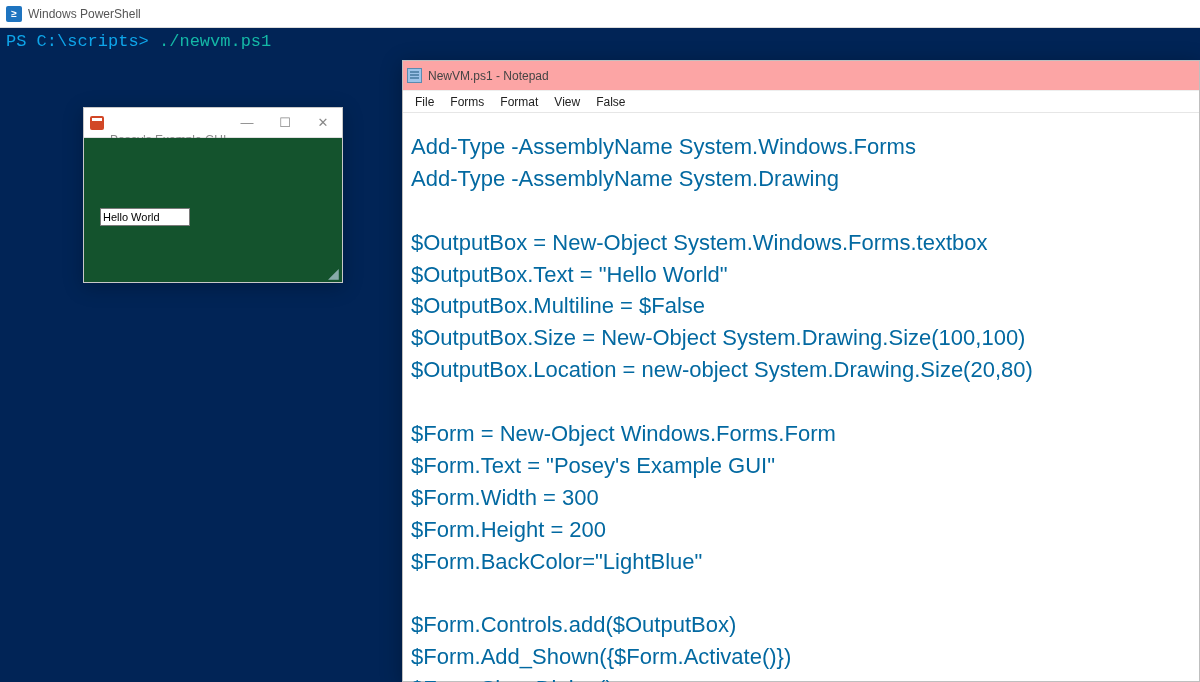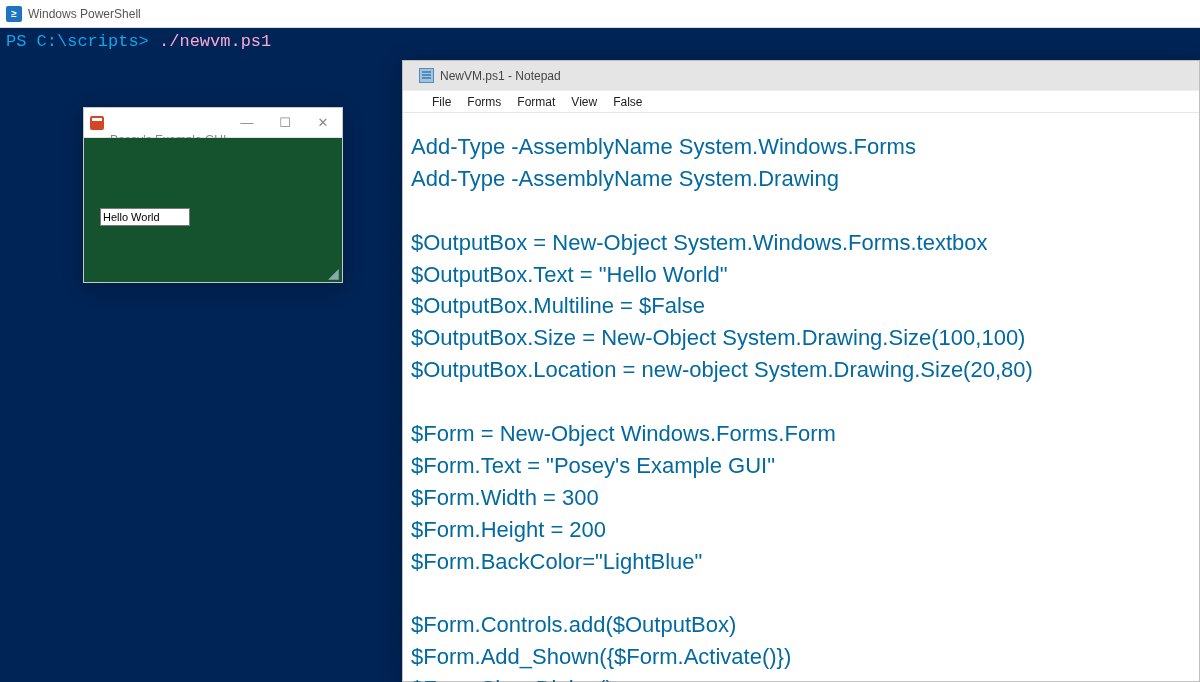--- a/index.html
+++ b/index.html
@@ -34,21 +34,21 @@
     .ps-console {
       position: absolute;
       top: 28px; left: 0; right: 0; bottom: 0;
       background: #012456;
       font-family: Consolas, 'Courier New', monospace;
       font-size: 17px;
       color: #fff;
       padding: 4px 6px;
     }
     .ps-console .prompt { color: #0ea5e9; }
-    .ps-console .cmd { color: #f9a8d4; }
+    .ps-console .cmd { color: #14b8a6; }
     
     .gui-window {
       position: absolute;
       left: 83px; top: 107px;
       width: 260px; height: 176px;
       background: #ebebeb;
       border: 1px solid #c8c8c8;
       box-shadow: 0 4px 18px rgba(0,0,0,0.25);
     }
     .gui-titlebar {
@@ -105,41 +105,41 @@
     .notepad {
       position: absolute;
       left: 402px; top: 60px;
       width: 798px; height: 622px;
       background: #fff;
       border: 1px solid #bfbfbf;
       box-shadow: 0 4px 20px rgba(0,0,0,0.3);
     }
     .notepad-titlebar {
       height: 30px;
-      background: #e5e5e5;
+      background: #fca5a5;
       display: flex; align-items: center;
-      padding-left: 16px;
+      padding-left: 4px;
       font-size: 12px;
       color: #444;
       border-bottom: 1px solid #eee;
     }
     .notepad-titlebar .np-icon {
       width: 15px; height: 15px;
       background: #9cc3e8;
       border: 1px solid #5a8bb0;
       margin-right: 6px;
       position:relative;
     }
     .notepad-titlebar .np-icon:after{
       content:'';position:absolute;left:2px;top:2px;right:2px;height:2px;background:#5a8bb0;box-shadow:0 3px 0 #5a8bb0,0 6px 0 #5a8bb0;
     }
     .notepad-menu {
       height: 22px;
       display: flex; align-items: center;
-      padding-left: 22px;
+      padding-left: 5px;
       font-size: 12px;
       color: #222;
       border-bottom: 1px solid #e6e6e6;
       gap: 2px;
     }
     .notepad-menu .menu-item {
       padding: 2px 7px;
     }
     .notepad-content {
       padding: 18px 8px 8px 8px;

